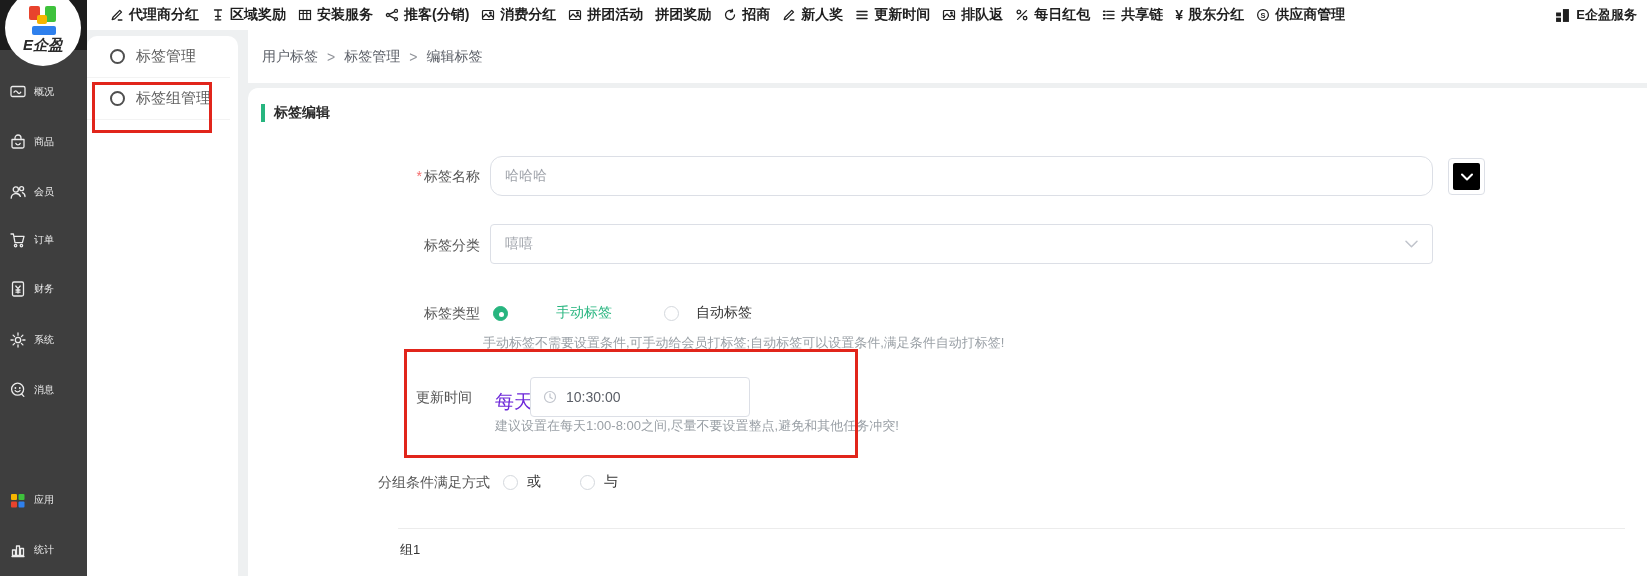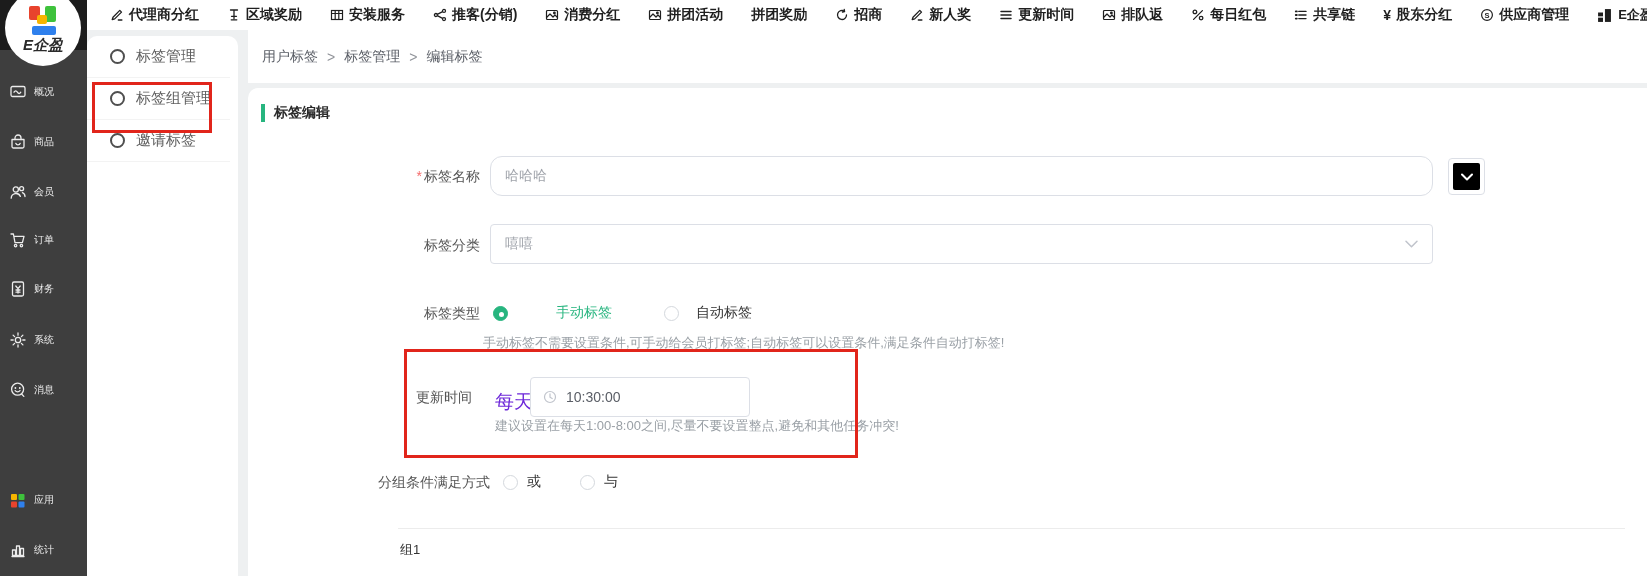--- a/index.html
+++ b/index.html
@@ -4,21 +4,21 @@
 <style>
   html,body{margin:0;padding:0;}
   body{
     width:1647px;height:576px;position:relative;overflow:hidden;
     background:#eef0f1;
     font-family:"Liberation Sans","DejaVu Sans",sans-serif;
     -webkit-font-smoothing:antialiased;
   }
   
   .topbar{position:absolute;left:87px;top:0;width:1560px;height:30px;background:#fff;
-    display:flex;align-items:center;gap:28px;padding:0 10px 0 23px;box-sizing:border-box;white-space:nowrap;}
+    display:flex;align-items:center;gap:12px;padding:0 10px 0 23px;box-sizing:border-box;white-space:nowrap;}
   .tm-item{display:flex;align-items:center;gap:5px;font-size:14px;font-weight:bold;color:#1f1f1f;cursor:pointer;}
   .tm-item svg{display:block;flex:0 0 auto;}
   .tm-yen{font-size:14px;font-weight:bold;}
   .tm-right{margin-left:auto;display:flex;align-items:center;gap:6px;font-size:13px;font-weight:bold;color:#1f1f1f;cursor:pointer;}
   
   .sidebar{position:absolute;left:0;top:0;width:87px;height:576px;background:#3e3e3e;}
   .sidebar-top{position:absolute;left:0;top:0;width:87px;height:50px;background:#1c1c1c;}
   .logo-circle{position:absolute;left:5px;top:-10px;width:76px;height:76px;background:#fff;border-radius:50%;overflow:hidden;}
   .logo-mark{position:absolute;left:22px;top:16px;width:32px;height:30px;}
   .logo-mark div{position:absolute;border-radius:2px;}
@@ -273,24 +273,20 @@
 
 <div class="subbar">
   <div class="sub-item">
     <span class="ring"></span>
     <span>标签管理</span>
   </div>
   <div class="sub-item">
     <span class="ring"></span>
     <span>标签组管理</span>
   </div>
-  <div class="sub-item">
-    <span class="ring"></span>
-    <span>邀请标签</span>
-  </div>
 </div>
 
 <div class="redbox redbox1"></div>
 
 <div class="crumbbar">
   <span>用户标签</span>
   <span class="crumb-sep">&gt;</span>
   <span>标签管理</span>
   <span class="crumb-sep">&gt;</span>
   <span>编辑标签</span>

